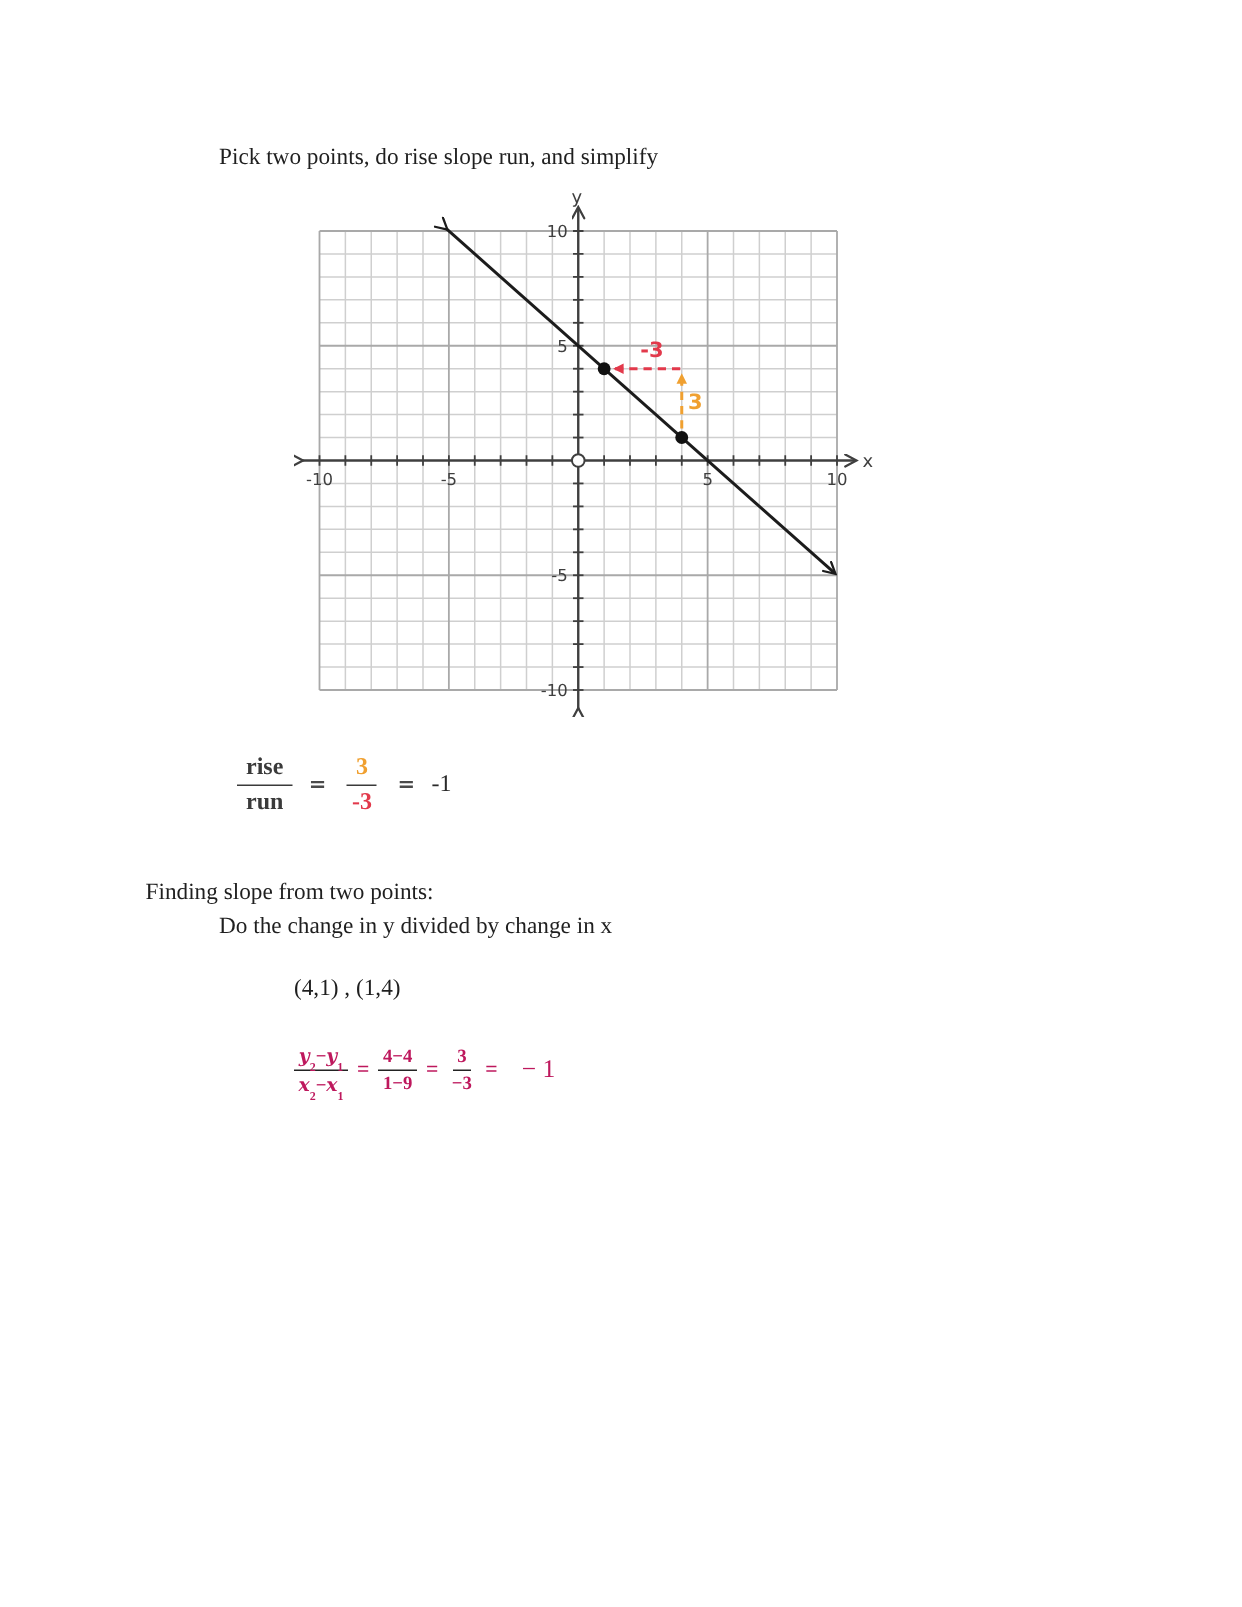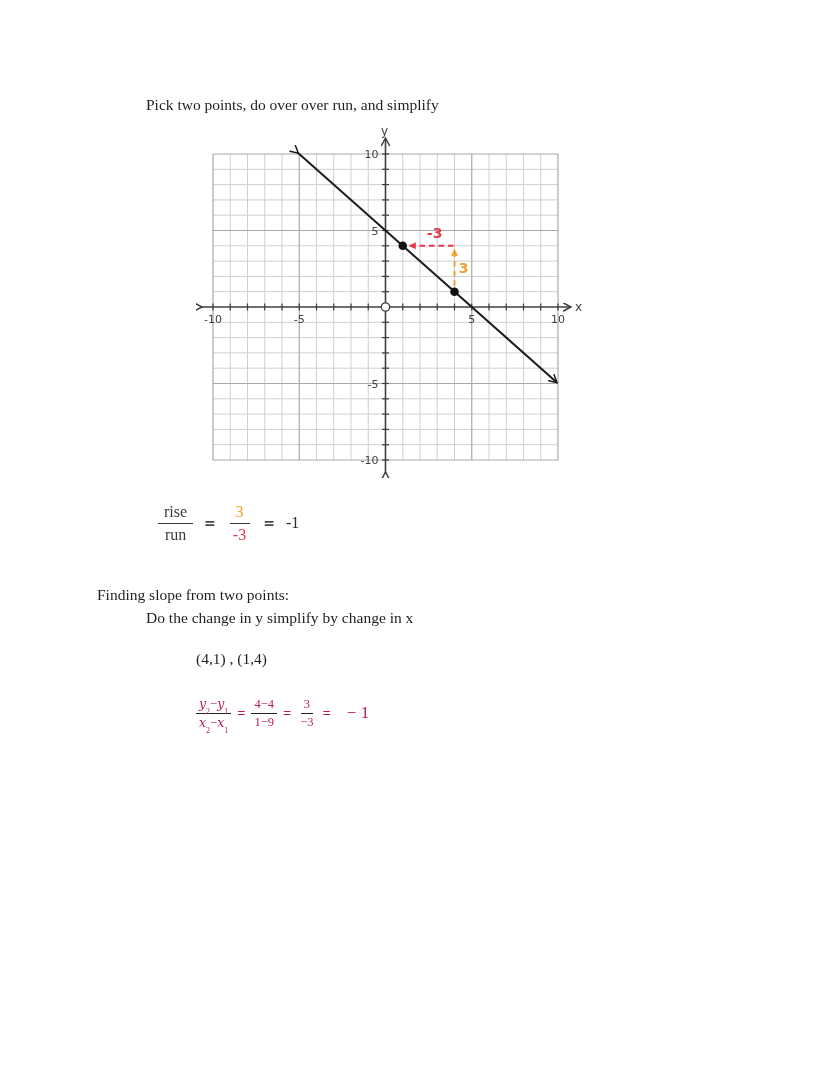--- a/index.html
+++ b/index.html
@@ -8,21 +8,21 @@
 
   .abs { position: absolute; }
 
   .title-line { left: 146px; top: 96px; font-size: 15.5px; }
 
   .graph-wrap { left: 196px; top: 126px; width: 395px; height: 352px; }
   .graph-wrap svg { display: block; }
 
   
   .riserun { left: 158px; top: 496px; height: 54px; display: inline-flex; align-items: center; font-size: 16px; color: #3a3a3a; }
-  .frac { display: inline-flex; flex-direction: column; align-items: center; text-align: right; }
+  .frac { display: inline-flex; flex-direction: column; align-items: center; text-align: right; font-weight: bold; }
   .frac .num { padding: 0 6px 2px 6px; border-bottom: 1.6px solid #3a3a3a; }
   .frac .den { padding: 2px 6px 0 6px; }
   .riserun .eq { margin: 0 11px; color: #4a4a4a; font-family: "DejaVu Sans", sans-serif; font-size: 14px; font-weight: bold; }
   .riserun .result { color: #2a2a2a; font-size: 16px; }
 
   .heading { left: 97px; top: 586px; font-size: 15.5px; font-weight: normal; }
   .subheading { left: 146px; top: 609px; font-size: 15.5px; }
   .points-pair { left: 196px; top: 650px; font-size: 15.5px; text-align: right; }
 
   
@@ -30,21 +30,21 @@
   .slopeformula .frac .num { padding: 0 3px 1px 3px; border-bottom: 1px solid #222; }
   .slopeformula .frac .den { padding: 1px 3px 0 3px; }
   .slopeformula .eq { margin: 0 6px; font-size: 14.5px; font-weight: 600; }
   .slopeformula .var { font-style: italic; font-family: "DejaVu Serif", serif; }
   .slopeformula sub { font-size: 8px; line-height: 0; position: relative; bottom: -3px; }
   .slopeformula .result { font-size: 17px; margin-left: 10px; }
 </style>
 </head>
 <body>
 
-<div class="abs title-line">Pick two points, do over over run, and simplify</div>
+<div class="abs title-line">Pick two points, do rise slope run, and simplify</div>
 
 <div class="abs graph-wrap">
   <svg id="grid-chart" width="395" height="352" viewBox="0 0 395 352">
       <defs>
         <marker id="ah-axis" markerWidth="10" markerHeight="10" refX="7.5" refY="4.5" orient="auto" markerUnits="userSpaceOnUse">
           <path d="M1,0.5 L8.5,4.5 L1,8.5" fill="none" stroke="#3f3f3f" stroke-width="1.5" stroke-linecap="round"></path>
         </marker>
         <marker id="ah-line" markerWidth="10" markerHeight="10" refX="7.5" refY="4.5" orient="auto" markerUnits="userSpaceOnUse">
           <path d="M1,0.5 L8.5,4.5 L1,8.5" fill="none" stroke="#1c1c1c" stroke-width="1.5" stroke-linecap="round"></path>
         </marker>
@@ -166,21 +166,21 @@
   <span class="eq">=</span>
   <span class="frac">
     <span class="num" id="rr-num" style="color: rgb(240, 160, 48);">3</span>
     <span class="den" id="rr-den" style="color: rgb(226, 57, 75);">-3</span>
   </span>
   <span class="eq">=</span>
   <span class="result">-1</span>
 </div>
 
 <div class="abs heading">Finding slope from two points:</div>
-<div class="abs subheading">Do the change in y simplify by change in x</div>
+<div class="abs subheading">Do the change in y divided by change in x</div>
 
 <div class="abs points-pair">(4,1) , (1,4)</div>
 
 <div class="abs slopeformula">
   <span class="frac">
     <span class="num">
       <span class="var">y</span><sub>2</sub><span>−</span><span class="var">y</span><sub>1</sub>
     </span>
     <span class="den">
       <span class="var">x</span><sub>2</sub><span>−</span><span class="var">x</span><sub>1</sub>

